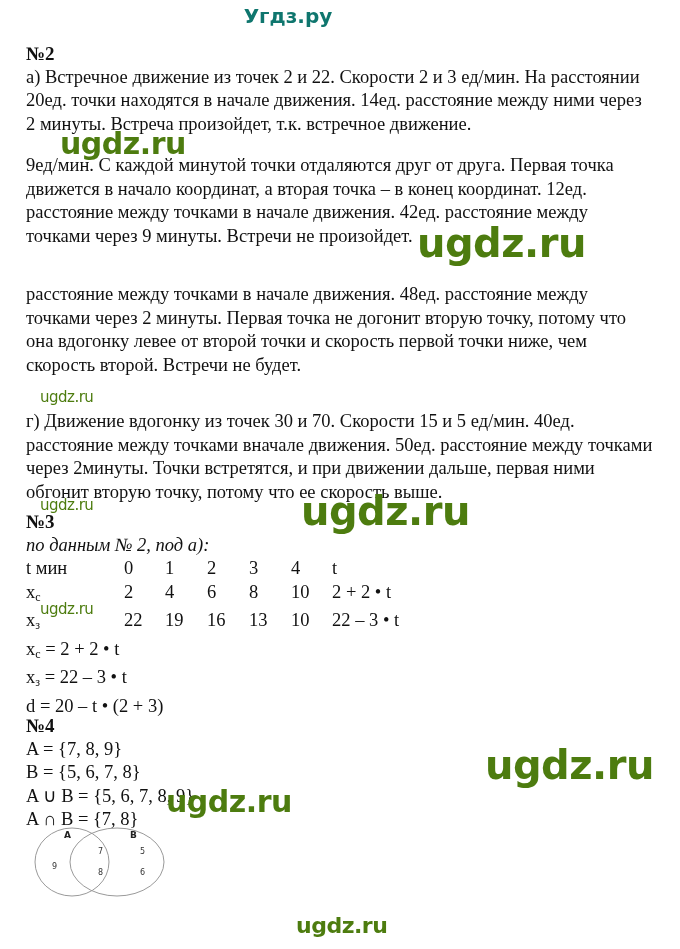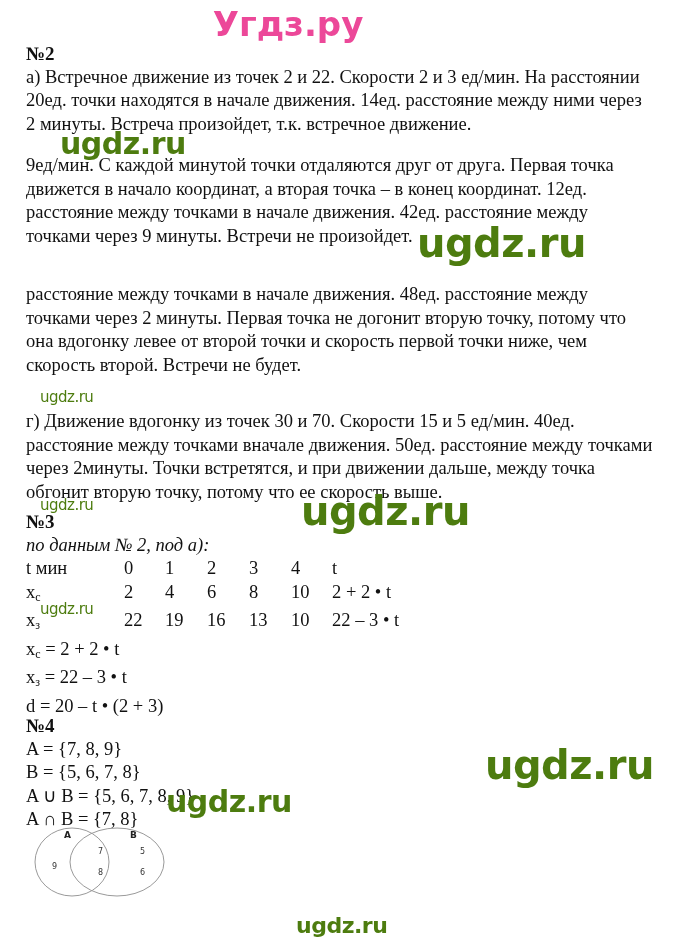--- a/index.html
+++ b/index.html
@@ -1,19 +1,19 @@
 <!DOCTYPE html>
 <html><head>
 <meta charset="utf-8">
 <style>
   html, body { margin: 0; padding: 0; background: #ffffff; }
   body { width: 680px; height: 949px; position: relative; overflow: hidden; color: #111; }
   .site-title {
     position: absolute; left: 0; width: 576px; top: 4px; text-align: center;
-    font-family: "DejaVu Sans", sans-serif; font-weight: bold; font-size: 34px; color: #ec4899;
+    font-family: "DejaVu Sans", sans-serif; font-weight: bold; font-size: 20px; color: #0f766e;
   }
   .doc { position: absolute; left: 26px; width: 630px; font-family: "Liberation Serif", serif; font-size: 18.5px; line-height: 23.5px; }
   .h { font-weight: bold; font-size: 19px; }
   .wm { position: absolute; font-family: "DejaVu Sans", sans-serif; font-weight: bold; color: #4d7c0f; letter-spacing: -0.5px; }
   .wm-big { font-size: 40px; }
   .wm-mid { font-size: 30px; }
   .wm-small { font-size: 15px; font-weight: normal; }
   .italic { font-style: italic; }
   table.tbl { border-collapse: collapse; font-family: "Liberation Serif", serif; font-size: 18.5px; }
   table.tbl td { padding: 0; height: 23px; vertical-align: top; }
@@ -44,21 +44,21 @@
 <div class="doc" style="top:283px;">
   <div>расстояние между точками в начале движения. 48ед. расстояние между</div>
   <div>точками через 2 минуты. Первая точка не догонит вторую точку, потому что</div>
   <div>она вдогонку левее от второй точки и скорость первой точки ниже, чем</div>
   <div>скорость второй. Встречи не будет.</div>
 </div>
 
 <div class="doc" style="top:410px;">
   <div>г) Движение вдогонку из точек 30 и 70. Скорости 15 и 5 ед/мин. 40ед.</div>
   <div>расстояние между точками вначале движения. 50ед. расстояние между точками</div>
-  <div>через 2минуты. Точки встретятся, и при движении дальше, между точка</div>
+  <div>через 2минуты. Точки встретятся, и при движении дальше, первая ними</div>
   <div>обгонит вторую точку, потому что ее скорость выше.</div>
 </div>
 
 <div class="doc" style="top:510px;">
   <div class="h">№3</div>
   <div class="italic">по данным № 2, под а):</div>
   <table class="tbl">
     <tbody>
         <tr>
       <td style="width:98px;"><span>t мин</span></td>

